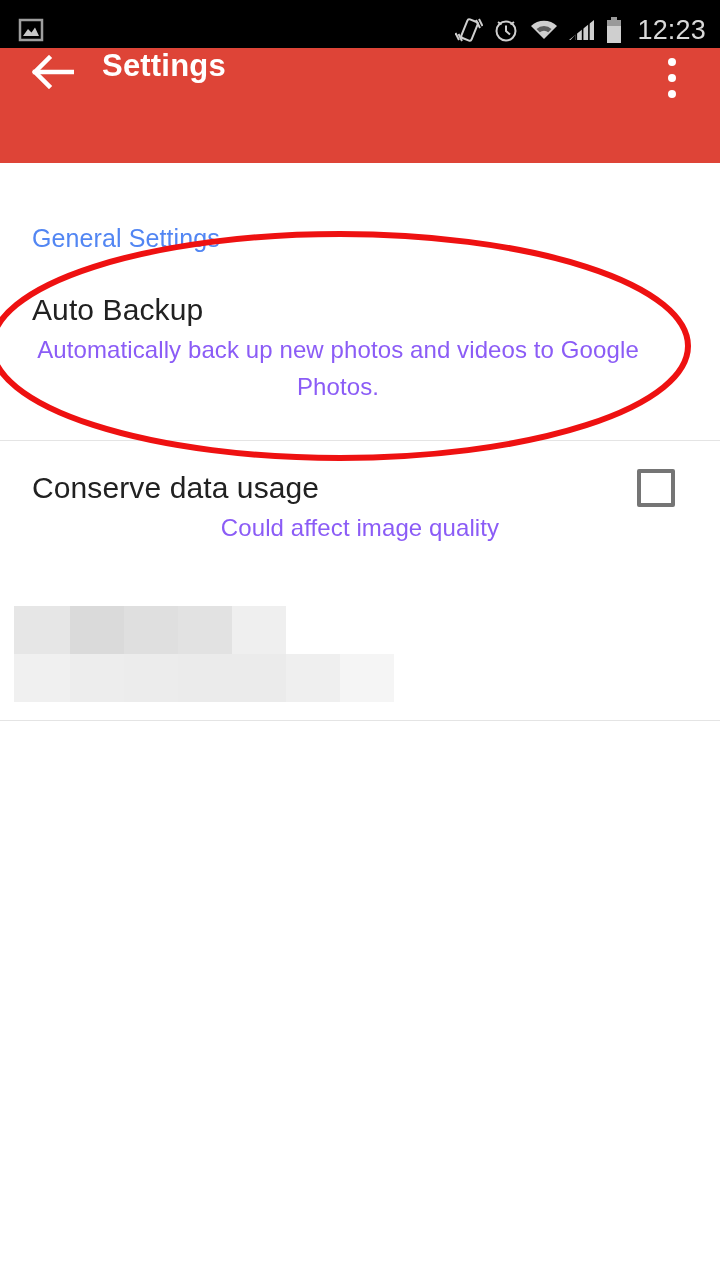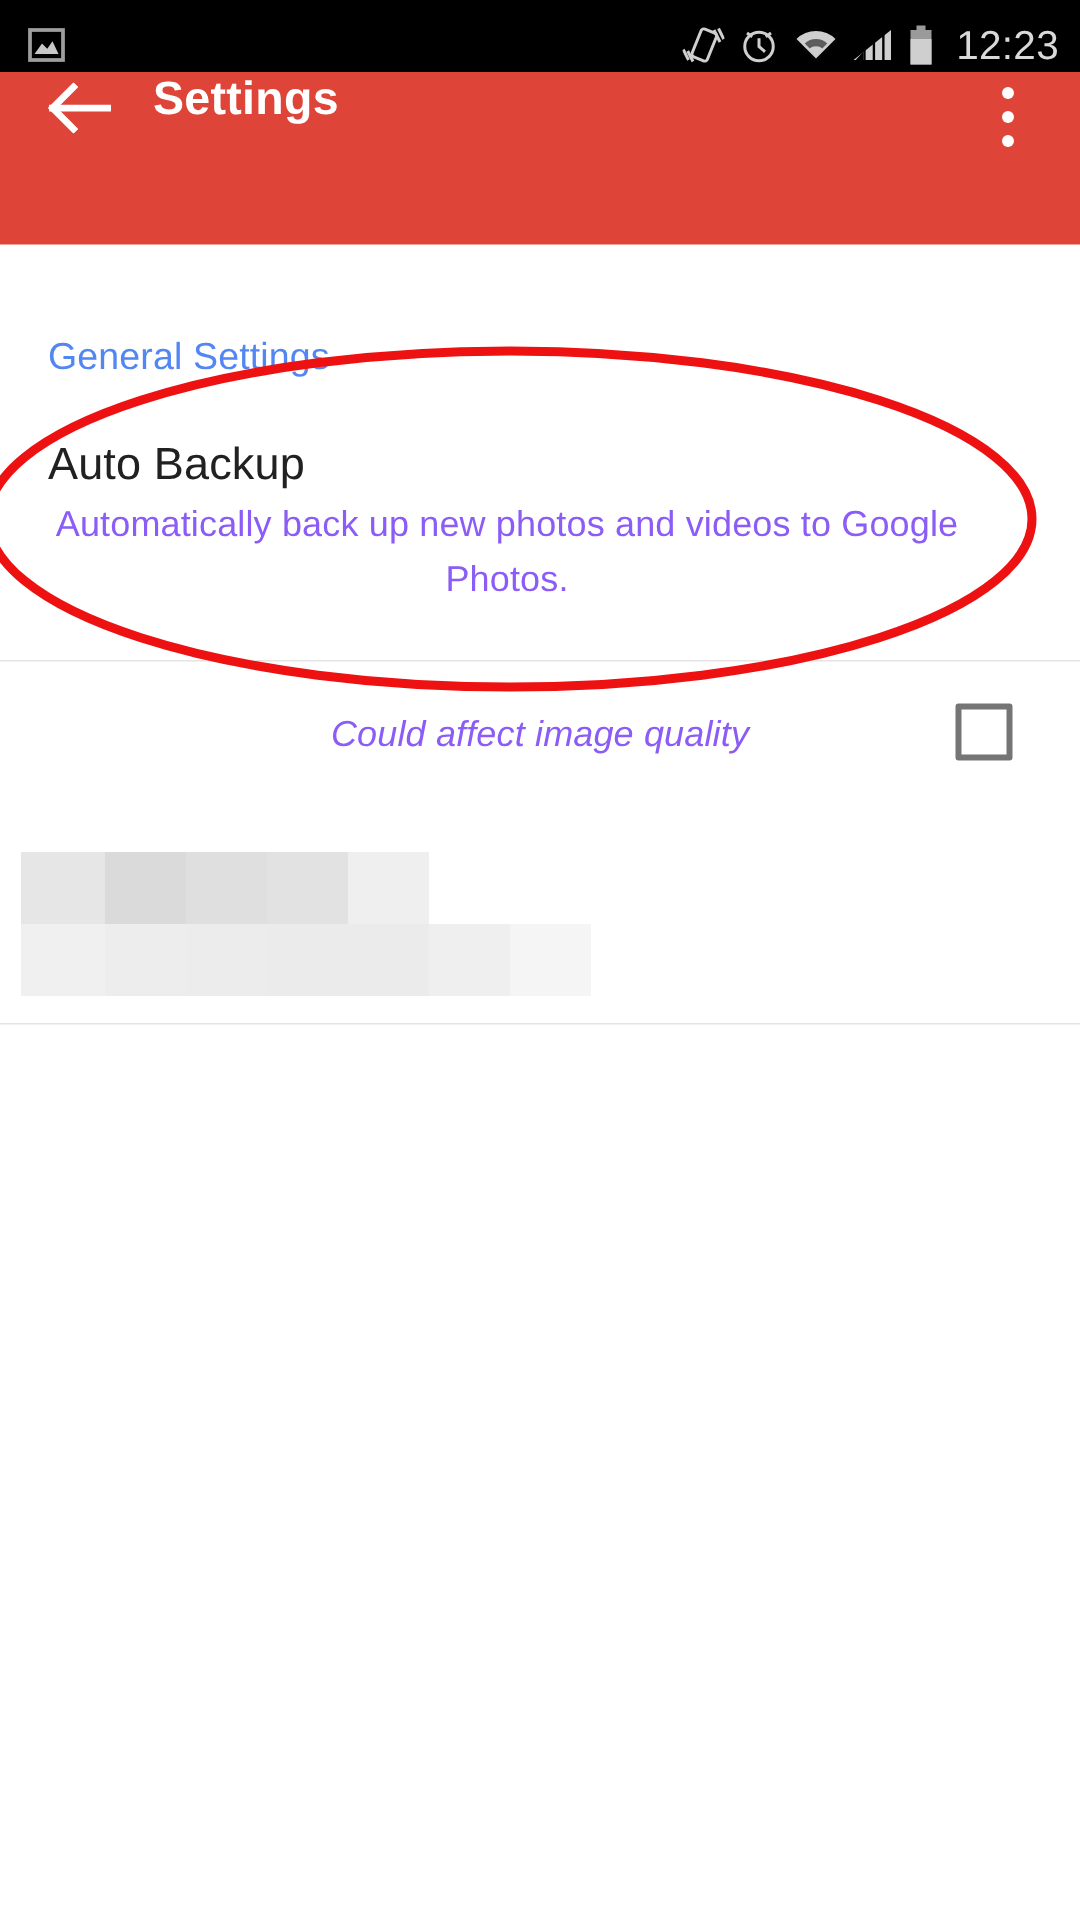--- a/index.html
+++ b/index.html
@@ -271,21 +271,22 @@
   <div class="section-header" style="margin-top:38px;">General Settings</div>
 
   <div class="list-item" style="margin-top:38px;">
     <div class="item-title">Auto Backup</div>
     <div class="item-subtitle" style="margin-top:2px; max-width:612px;">Automatically back up new photos and videos to Google Photos.</div>
   </div>
 
   <div class="divider" style="margin-top:35px;"></div>
 
   <div class="list-item" style="padding-top:28px; padding-bottom:26px;">
-    <div class="item-subtitle" style="margin-top:2px;font-style:italic;">Could affect image quality</div>
+    <div class="item-title">Conserve data usage</div>
+    <div class="item-subtitle" style="margin-top:2px;">Could affect image quality</div>
     <div class="checkbox"></div>
   </div>
 
 
   <div class="list-item" style="margin-top:34px; padding-left:0;">
     <div id="redacted-account">
 
       <div class="redact-cell" style="left:0;   top:0;  width:56px; height:48px; background:#e6e6e6;"></div>
       <div class="redact-cell" style="left:56px; top:0;  width:54px; height:48px; background:#dadada;"></div>
       <div class="redact-cell" style="left:110px;top:0;  width:54px; height:48px; background:#dfdfdf;"></div>

